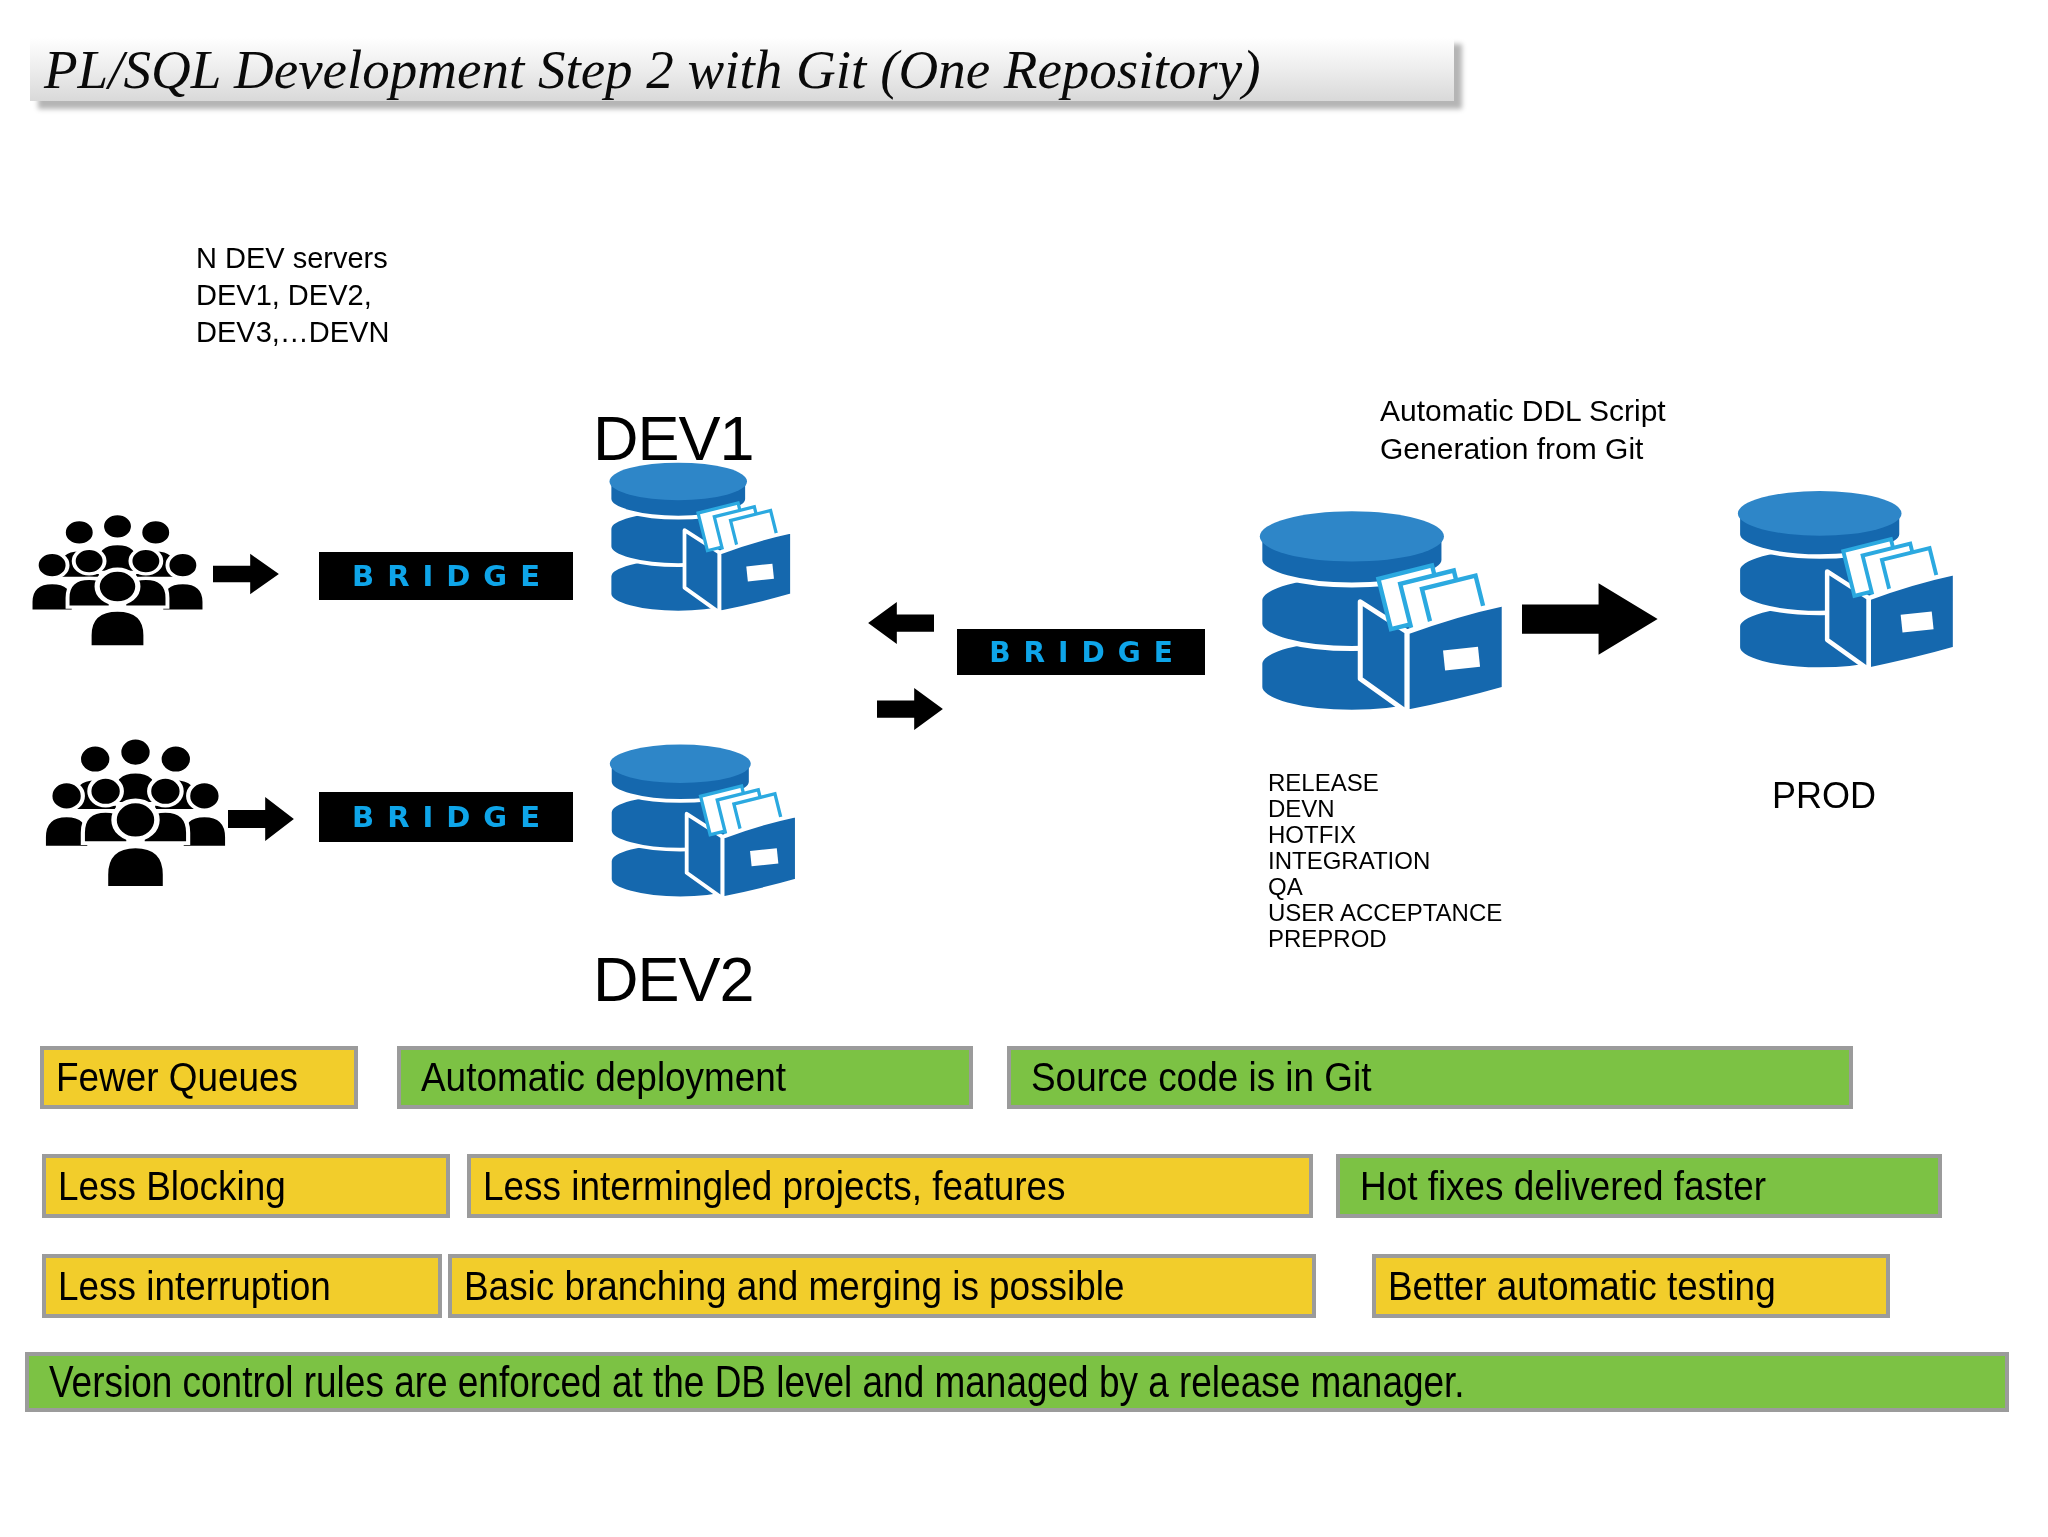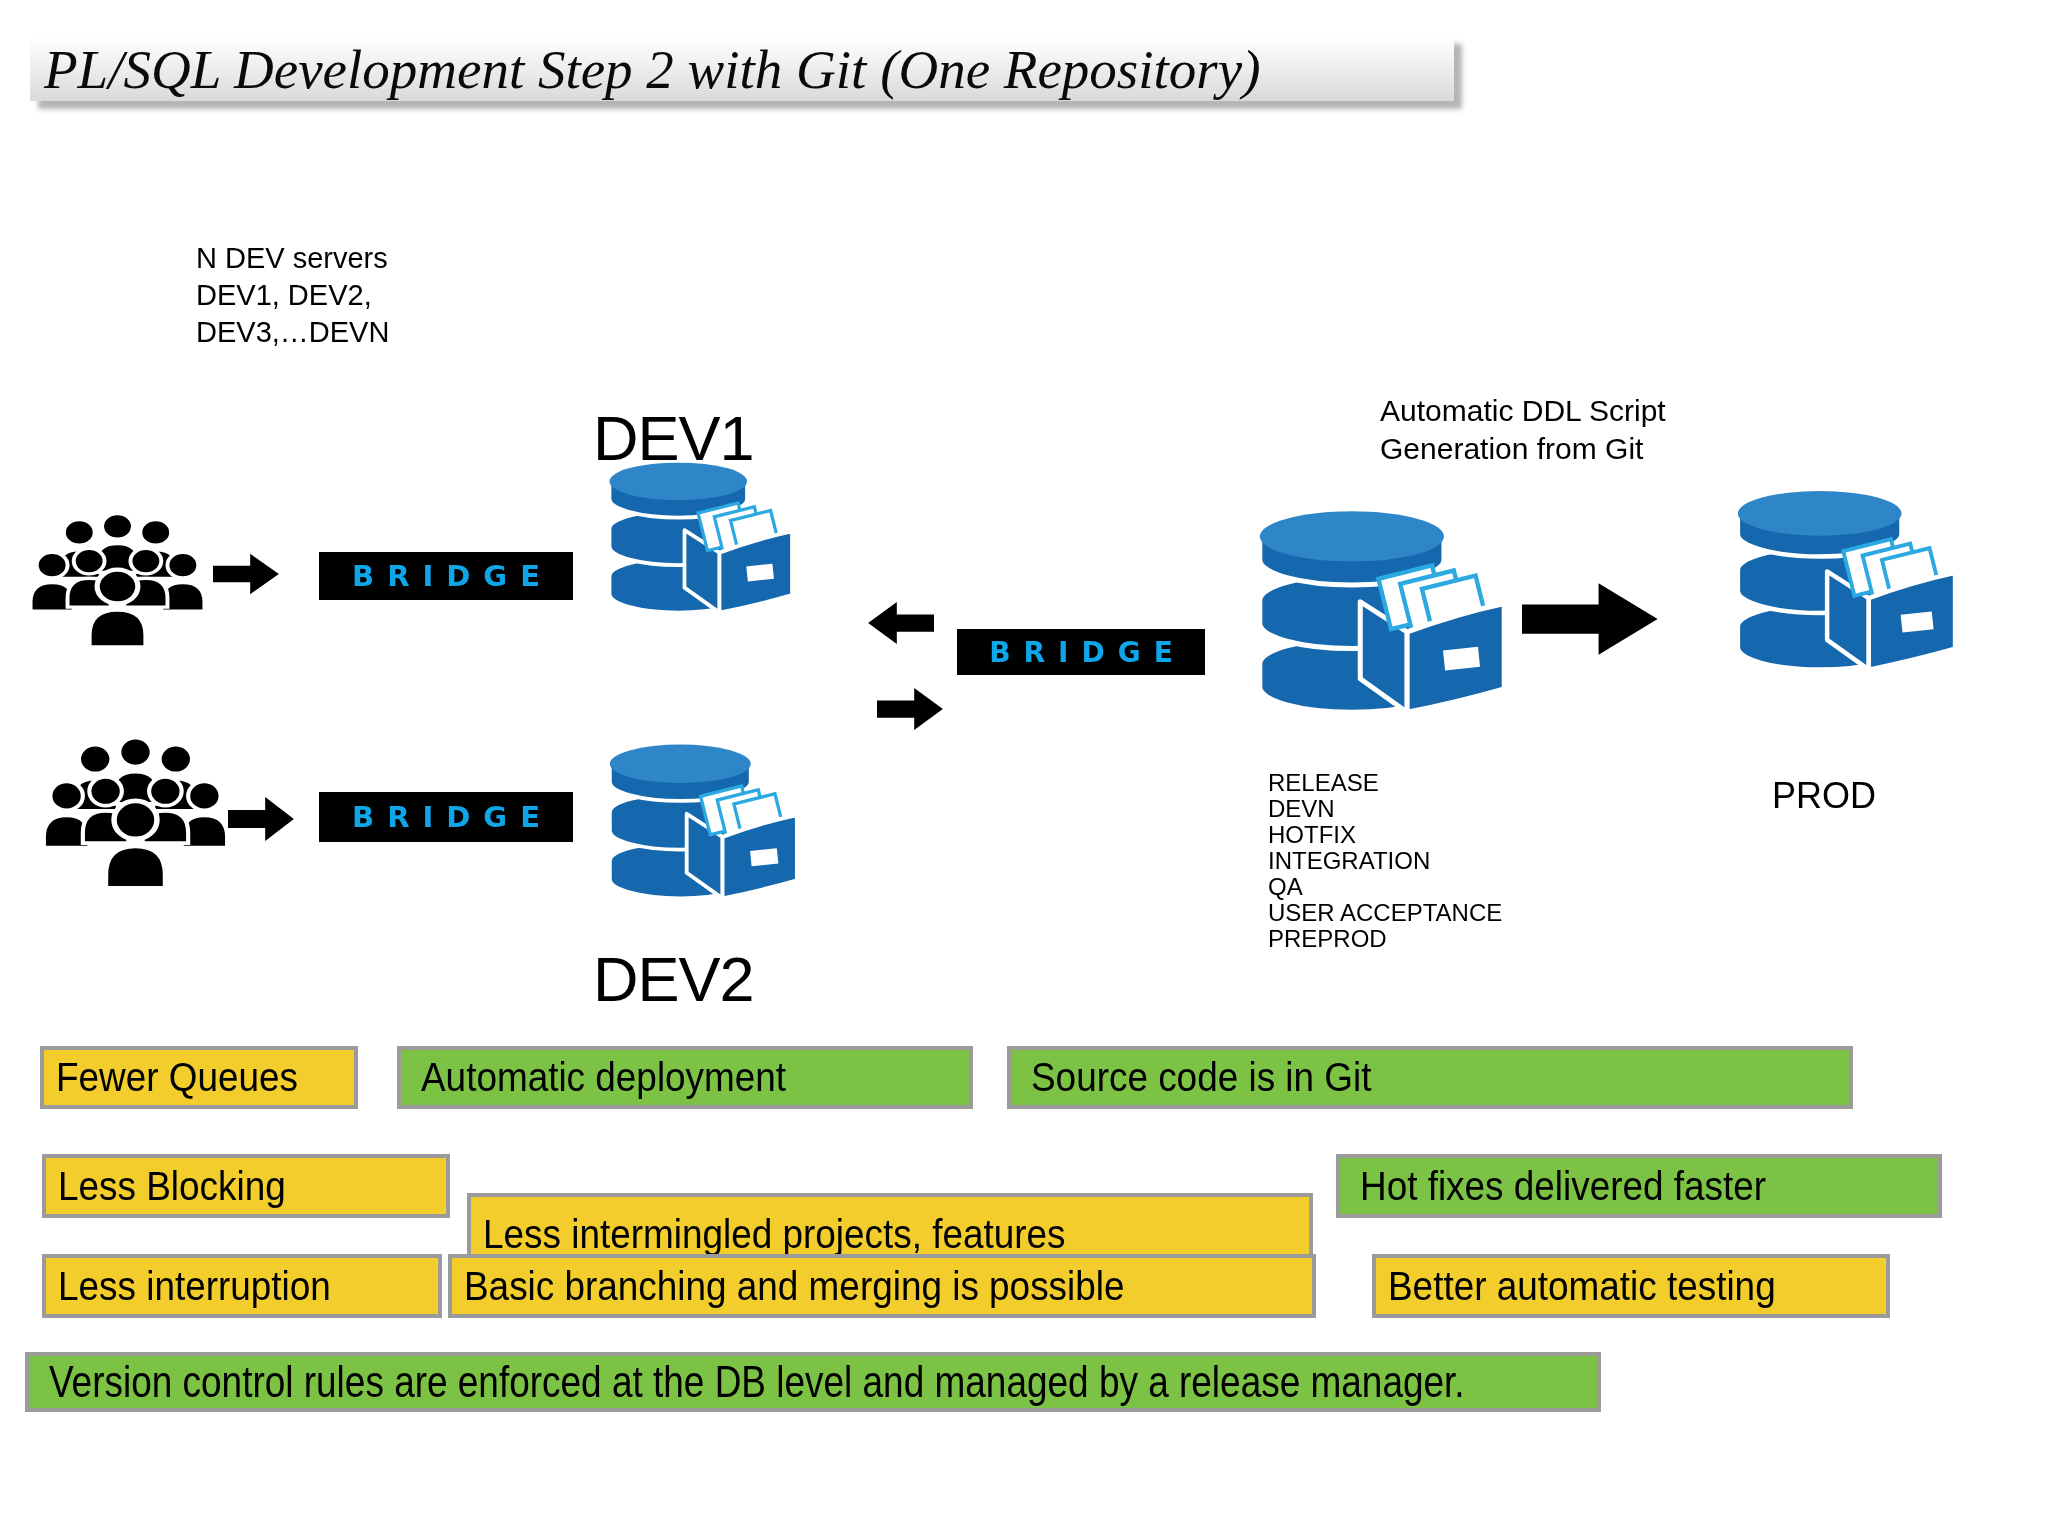--- a/index.html
+++ b/index.html
@@ -182,34 +182,34 @@
   <div class="abs bbox green" style="left:397px;top:1046px;width:576px;height:63px;">
       <span class="cx">Automatic deployment</span>
     </div>
   <div class="abs bbox green" style="left:1007px;top:1046px;width:846px;height:63px;">
       <span class="cx">Source code is in Git</span>
     </div>
 
   <div class="abs bbox yellow" style="left:42px;top:1154px;width:408px;height:64px;">
       <span class="cx">Less Blocking</span>
     </div>
-  <div class="abs bbox yellow" style="left:467px;top:1154px;width:846px;height:82px;margin-top:39px;">
+  <div class="abs bbox yellow" style="left:467px;top:1154px;width:846px;height:64px;">
       <span class="cx">Less intermingled projects, features</span>
     </div>
   <div class="abs bbox green" style="left:1336px;top:1154px;width:606px;height:64px;">
       <span class="cx">Hot fixes delivered faster</span>
     </div>
 
   <div class="abs bbox yellow" style="left:42px;top:1254px;width:400px;height:64px;">
       <span class="cx">Less interruption</span>
     </div>
   <div class="abs bbox yellow" style="left:448px;top:1254px;width:868px;height:64px;">
       <span class="cx">Basic branching and merging is possible</span>
     </div>
   <div class="abs bbox yellow" style="left:1372px;top:1254px;width:518px;height:64px;">
       <span class="cx">Better automatic testing</span>
     </div>
 
-  <div class="abs bbox green" style="left:25px;top:1352px;width:1576px;height:60px;font-size:44px;">
+  <div class="abs bbox green" style="left:25px;top:1352px;width:1984px;height:60px;font-size:44px;">
       <span class="cx2">Version control rules are enforced at the DB level and managed by a release manager.</span>
     </div>
 
 </div>
 
 </body></html>

